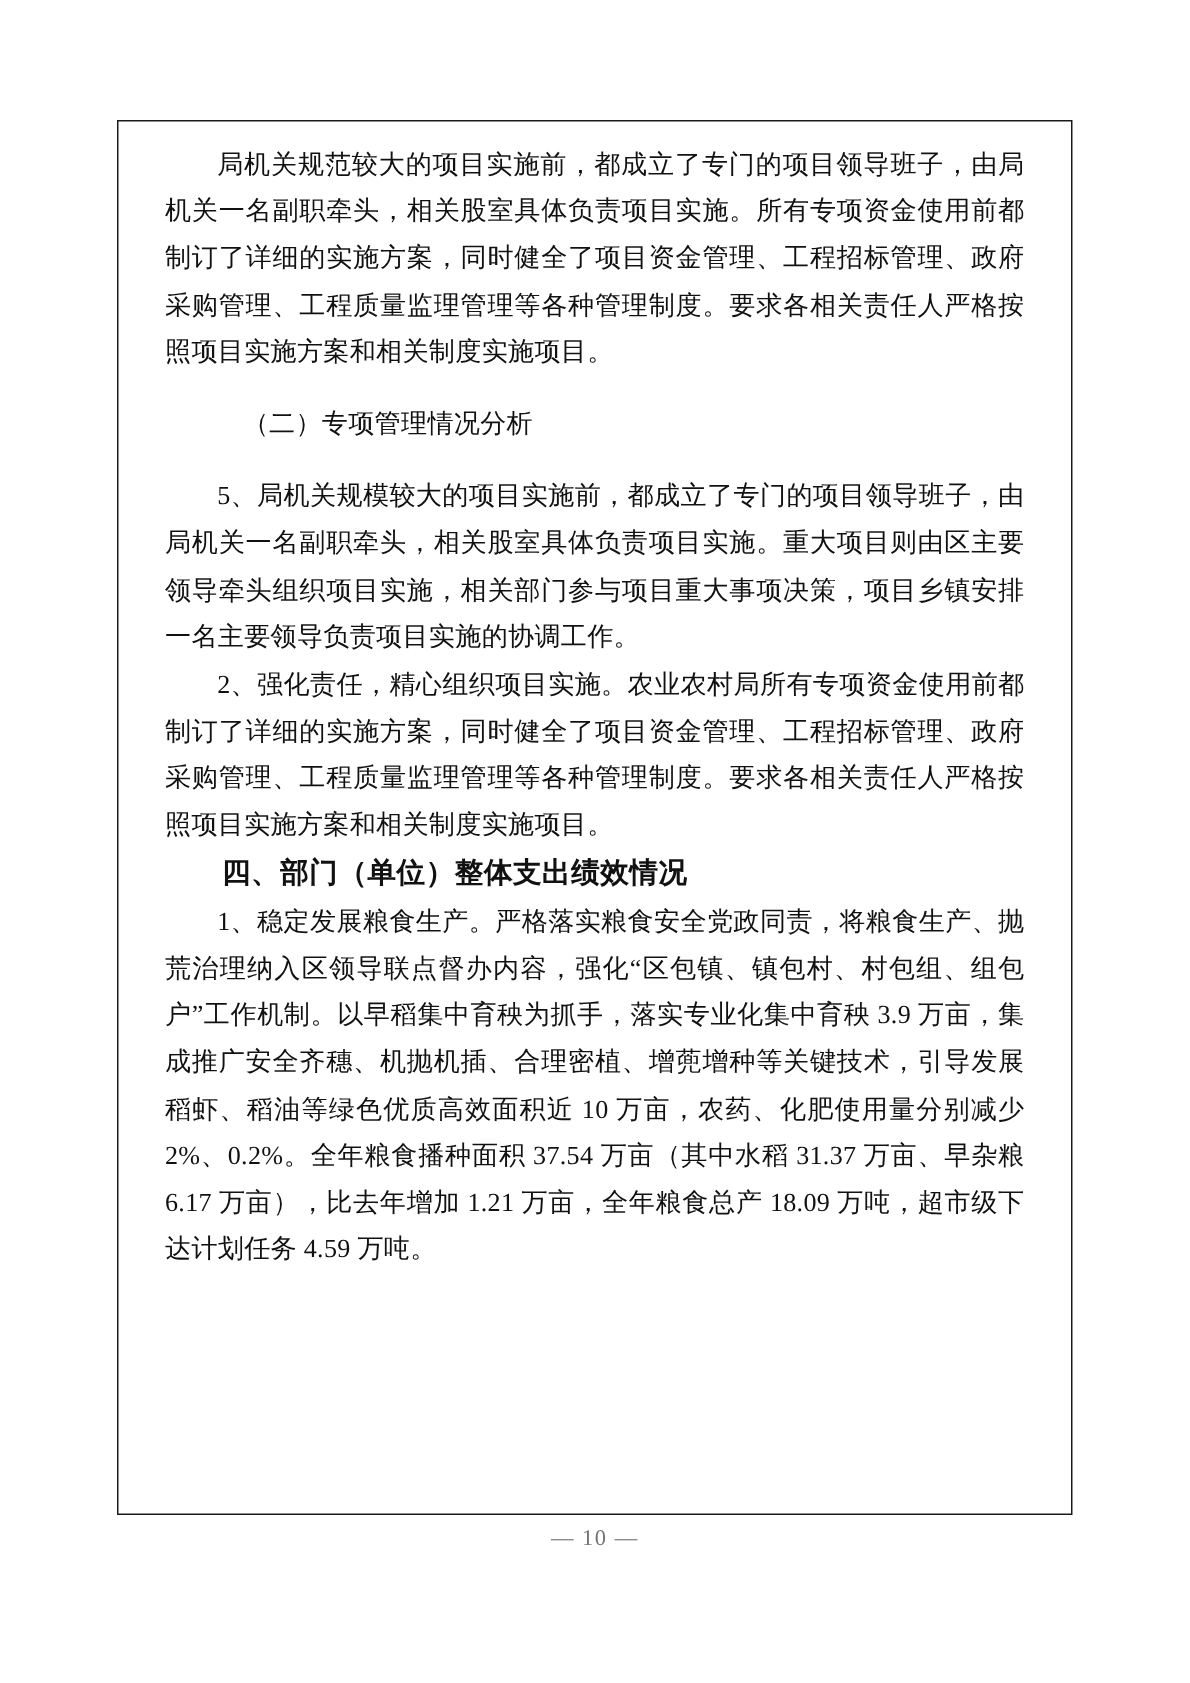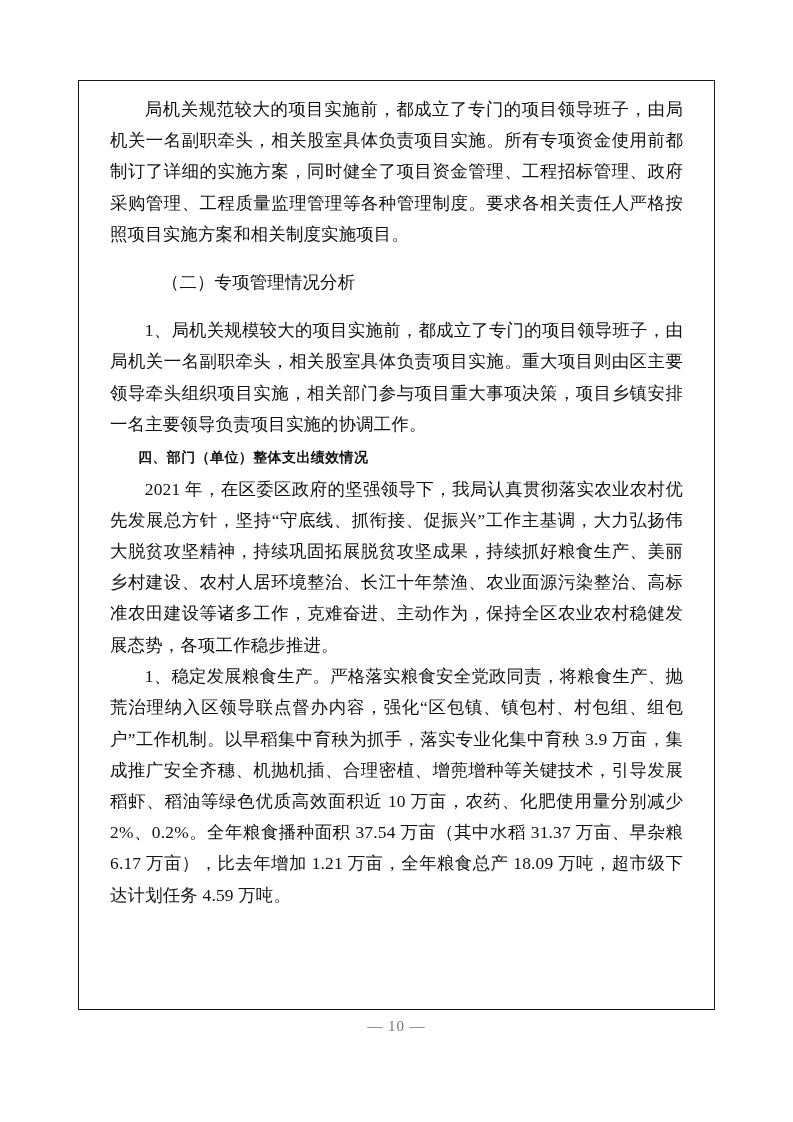--- a/index.html
+++ b/index.html
@@ -55,21 +55,21 @@
   }
   p.heading {
     margin: 17px;
     font-size: 17.4px;
     line-height: 31.2px;
     text-indent: 2em;
     letter-spacing: 0.2px;
   }
   p.heading-bold {
     margin: 0;
-    font-size: 14px;
+    font-size: 19px;
     line-height: 33px;
     text-indent: 2em;
     font-weight: bold;
     font-family: "Liberation Sans", "DejaVu Sans", sans-serif;
     letter-spacing: 0.4px;
   }
   .footer {
     position: absolute;
     left: 0;
     top: 1018px;
@@ -83,21 +83,21 @@
 </style>
 </head>
 <body>
 
 <div class="page">
   <div class="frame"></div>
 
   <div class="content">
     <p class="para">局机关规范较大的项目实施前，都成立了专门的项目领导班子，由局机关一名副职牵头，相关股室具体负责项目实施。所有专项资金使用前都制订了详细的实施方案，同时健全了项目资金管理、工程招标管理、政府采购管理、工程质量监理管理等各种管理制度。要求各相关责任人严格按照项目实施方案和相关制度实施项目。</p>
     <p class="heading">（二）专项管理情况分析</p>
-    <p class="para">1、局机关规模较大的项目实施前，都成立了专门的项目领导班子，由局机关一名副职牵头，相关股室具体负责项目实施。重大项目则由区主要领导牵头组织项目实施，相关部门参与项目重大事项决策，项目乡镇安排一名主要领导负责项目实施的协调工作。</p>
+    <p class="para">5、局机关规模较大的项目实施前，都成立了专门的项目领导班子，由局机关一名副职牵头，相关股室具体负责项目实施。重大项目则由区主要领导牵头组织项目实施，相关部门参与项目重大事项决策，项目乡镇安排一名主要领导负责项目实施的协调工作。</p>
+    <p class="para">2、强化责任，精心组织项目实施。农业农村局所有专项资金使用前都制订了详细的实施方案，同时健全了项目资金管理、工程招标管理、政府采购管理、工程质量监理管理等各种管理制度。要求各相关责任人严格按照项目实施方案和相关制度实施项目。</p>
     <p class="heading-bold">四、部门（单位）整体支出绩效情况</p>
-    <p class="para">2021 年，在区委区政府的坚强领导下，我局认真贯彻落实农业农村优先发展总方针，坚持“守底线、抓衔接、促振兴”工作主基调，大力弘扬伟大脱贫攻坚精神，持续巩固拓展脱贫攻坚成果，持续抓好粮食生产、美丽乡村建设、农村人居环境整治、长江十年禁渔、农业面源污染整治、高标准农田建设等诸多工作，克难奋进、主动作为，保持全区农业农村稳健发展态势，各项工作稳步推进。</p>
     <p class="para">1、稳定发展粮食生产。严格落实粮食安全党政同责，将粮食生产、抛荒治理纳入区领导联点督办内容，强化“区包镇、镇包村、村包组、组包户”工作机制。以早稻集中育秧为抓手，落实专业化集中育秧 3.9 万亩，集成推广安全齐穗、机抛机插、合理密植、增蔸增种等关键技术，引导发展稻虾、稻油等绿色优质高效面积近 10 万亩，农药、化肥使用量分别减少 2%、0.2%。全年粮食播种面积 37.54 万亩（其中水稻 31.37 万亩、早杂粮 6.17 万亩），比去年增加 1.21 万亩，全年粮食总产 18.09 万吨，超市级下达计划任务 4.59 万吨。</p>
 
   </div>
 
   <div class="footer">— 10 —</div>
 </div>
 
 </body></html>

